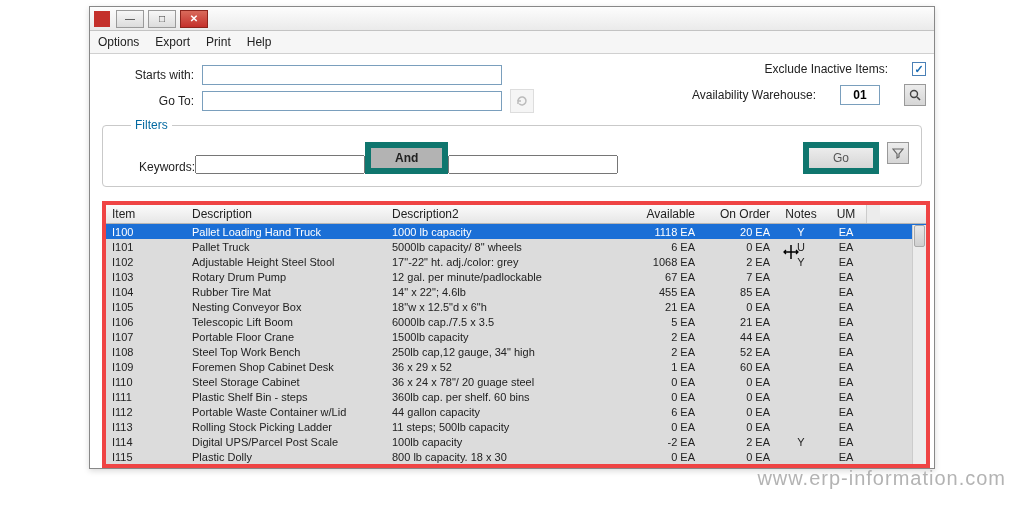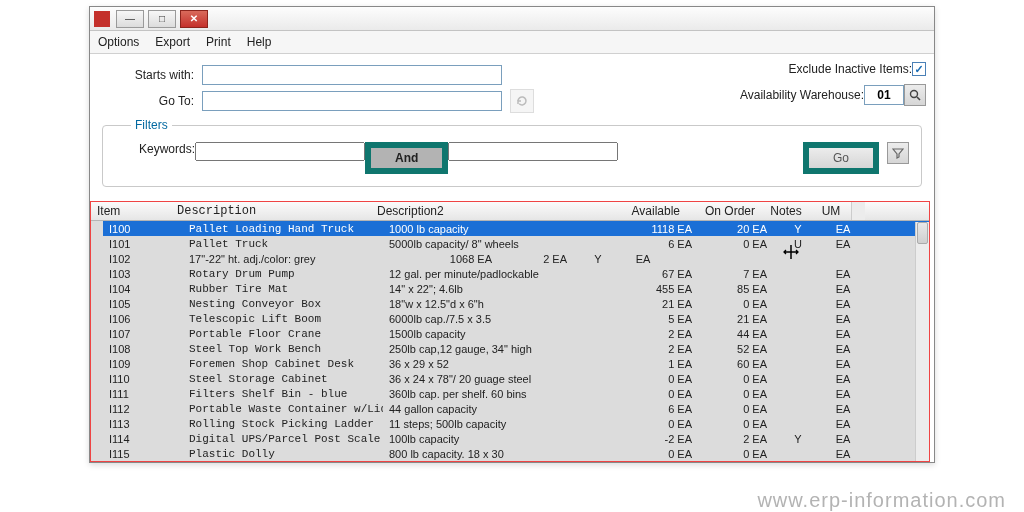--- a/index.html
+++ b/index.html
@@ -18,54 +18,54 @@
 
   .form-area { padding: 8px 12px 4px 12px; font-size: 12px; color: #222; }
   .form-row { display: flex; align-items: center; min-height: 26px; }
   .form-row .lbl { width: 100px; text-align: right; padding-right: 8px; }
   .form-row input[type=text] { border: 1px solid #7a9fbd; height: 20px; padding: 1px 3px; font-size: 12px; background: #fff; }
   .dropdown { border: 1px solid #7a9fbd; height: 20px; width: 180px; display: flex; align-items: center; padding: 0 4px; position: relative; background: #fff; }
   .dropdown .arrow { position: absolute; right: 0; top: 0; bottom: 0; width: 18px; background: linear-gradient(#f0f0f0,#d6d6d6); border-left: 1px solid #9a9a9a; display: flex; align-items: center; justify-content: center; }
   .dropdown .arrow::after { content: ""; border-left: 4px solid transparent; border-right: 4px solid transparent; border-top: 4px solid #333; }
 
   .right-opts { position: absolute; right: 28px; top: 76px; font-size: 12px; color: #222; }
-  .right-opts .row { display: flex; align-items: center; justify-content: flex-end; gap: 0; height: 26px; }
+  .right-opts .row { display: flex; align-items: center; justify-content: flex-end; gap: 24px; height: 26px; }
   .right-opts input[type=text] { border: 1px solid #7a9fbd; height: 20px; width: 40px; text-align: center; font-size: 12px; font-weight: bold; }
   .right-opts .chk { width: 14px; height: 14px; border: 1px solid #4a80b6; display: inline-flex; align-items: center; justify-content: center; color: #1c6db5; font-size: 11px; font-weight: bold; background: #fff; }
   .iconbtn { width: 22px; height: 22px; background: linear-gradient(#ececec,#d6d6d6); border: 1px solid #999; display: inline-flex; align-items: center; justify-content: center; }
 
   fieldset.filters { border: 1px solid #c9c9c9; border-radius: 4px; margin: 4px 0 0 0; padding: 10px 12px 12px 12px; position: relative; }
   fieldset.filters legend { font-size: 12px; color: #0369a1; padding: 0 4px; margin-left: 16px; }
-  .filters .row { display: flex; align-items: flex-start; }
+  .filters .row { display: flex; align-items: flex-end; }
   .filters .lbl { width: 80px; text-align: right; }
   .filters input[type=text] { width: 170px; }
   .btn { border: 6px solid #0f766e; background: linear-gradient(#ececec,#d6d6d6); padding: 3px 24px; font-size: 12px; color: #555; }
   .btn.strong { background: #b3b3b3; color: #222; font-weight: bold; }
   .filters .right { margin-left: auto; display: flex; gap: 8px; }
 
   .refresh-ico { width: 24px; height: 24px; border: 1px solid #ddd; background: #f5f5f5; display: inline-flex; align-items: center; justify-content: center; color: #bbb; margin-left: 8px; }
 
-  .table-wrap { margin: 10px 4px 0 0; border: 1px solid #ef4444; position: relative; }
+  .table-wrap { margin: 10px 4px 0 12px; border: 4px solid #ef4444; position: relative; }
   .thead { display: flex; background: linear-gradient(#fbfbfb,#e6e6e6); border-bottom: 1px solid #b5b5b5; font-size: 12px; color: #222; }
   .th, .td { padding: 2px 6px; overflow: hidden; white-space: nowrap; }
   .c-item { width: 80px; }
-  .c-desc { width: 200px; font-family: Liberation Mono, monospace; }
+  .c-desc { width: 200px; }
   .c-desc2 { width: 235px; }
   .c-avail { width: 80px; text-align: right; }
   .c-ord { width: 75px; text-align: right; }
   .c-notes { width: 50px; text-align: center; }
   .c-um { width: 40px; text-align: center; }
   .sv { width: 14px; background: #ececec; border-left: 1px solid #ccc; }
-  .tbody { background: #dcdcdc; padding-left: 12px; }
+  .tbody { background: #dcdcdc; }
   .tr { display: flex; font-size: 11px; color: #222; height: 15px; align-items: center; }
   .tr.sel { background: #1b6fd6; color: #fff; }
   .scroll-area { position: absolute; right: 0; top: 20px; bottom: 0; width: 14px; background: #ececec; border-left: 1px solid #ccc; }
   .scroll-area .thumb { position: absolute; top: 0; left: 1px; right: 1px; height: 22px; background: linear-gradient(#e8e8e8,#cfcfcf); border: 1px solid #aaa; border-radius: 2px; }
 
-  .watermark { position: absolute; right: 18px; bottom: 0; font-size: 20px; color: #b3b3b3; letter-spacing: 1px; font-family: Verdana, sans-serif; }
+  .watermark { position: absolute; right: 18px; bottom: 22px; font-size: 20px; color: #b3b3b3; letter-spacing: 1px; font-family: Verdana, sans-serif; }
   .cursor { position: absolute; left: 782px; top: 245px; color: #000; pointer-events: none; }
 </style>
 </head>
 <body>
 
 <div class="window">
 
   <div class="titlebar">
     <div class="app-icon" style="font-size:6px"></div>
     <div class="winbtns">
@@ -161,20 +161,21 @@
           <div class="td c-item">I101</div>
           <div class="td c-desc">Pallet Truck</div>
           <div class="td c-desc2">5000lb capacity/ 8" wheels</div>
           <div class="td c-avail">6 EA</div>
           <div class="td c-ord">0 EA</div>
           <div class="td c-notes">U</div>
           <div class="td c-um">EA</div>
         </div>
         <div class="tr">
           <div class="td c-item">I102</div>
+          <div class="td c-desc">Adjustable Height Steel Stool</div>
           <div class="td c-desc2">17"-22" ht. adj./color: grey</div>
           <div class="td c-avail">1068 EA</div>
           <div class="td c-ord">2 EA</div>
           <div class="td c-notes">Y</div>
           <div class="td c-um">EA</div>
         </div>
         <div class="tr">
           <div class="td c-item">I103</div>
           <div class="td c-desc">Rotary Drum Pump</div>
           <div class="td c-desc2">12 gal. per minute/padlockable</div>
@@ -241,21 +242,21 @@
           <div class="td c-item">I110</div>
           <div class="td c-desc">Steel Storage Cabinet</div>
           <div class="td c-desc2">36 x 24 x 78"/ 20 guage steel</div>
           <div class="td c-avail">0 EA</div>
           <div class="td c-ord">0 EA</div>
           <div class="td c-notes"></div>
           <div class="td c-um">EA</div>
         </div>
         <div class="tr">
           <div class="td c-item">I111</div>
-          <div class="td c-desc">Filters Shelf Bin - blue</div>
+          <div class="td c-desc">Plastic Shelf Bin - steps</div>
           <div class="td c-desc2">360lb cap. per shelf. 60 bins</div>
           <div class="td c-avail">0 EA</div>
           <div class="td c-ord">0 EA</div>
           <div class="td c-notes"></div>
           <div class="td c-um">EA</div>
         </div>
         <div class="tr">
           <div class="td c-item">I112</div>
           <div class="td c-desc">Portable Waste Container w/Lid</div>
           <div class="td c-desc2">44 gallon capacity</div>

